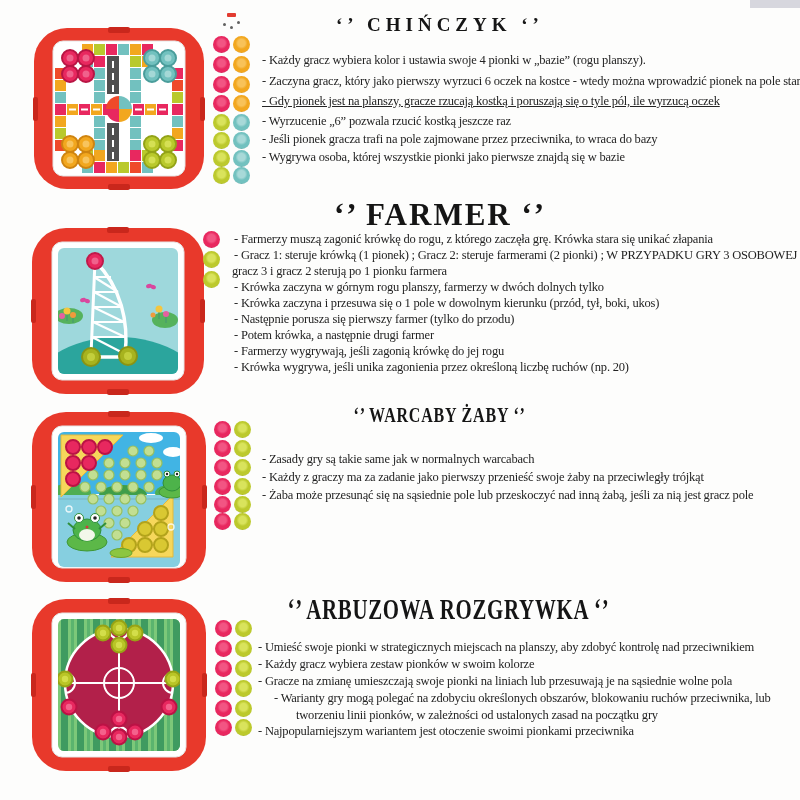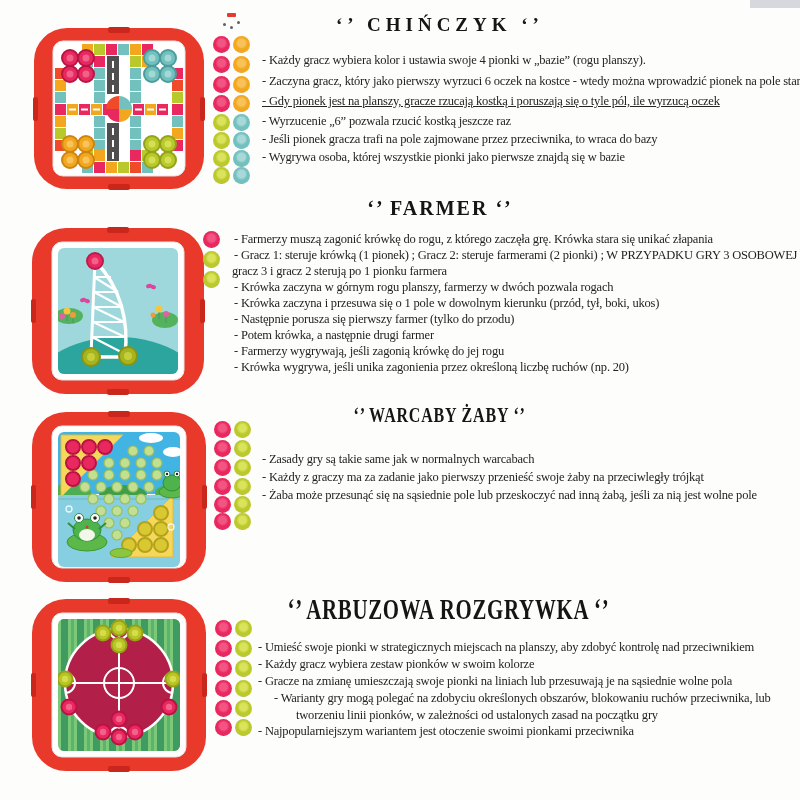--- a/index.html
+++ b/index.html
@@ -15,21 +15,21 @@
   .red-dash { position:absolute; left:227px; top:13px; width:9px; height:4px; background:#e23b30; border-radius:1px; }
   .speck { position:absolute; width:3px; height:3px; border-radius:50%; background:#3a3a3a; opacity:.8; }
 
   .section-title {
     position:absolute; left:225px; width:430px; text-align:center;
     color:#151515; white-space:nowrap;
   }
   .section-title .tt { display:inline-block; letter-spacing:2px; }
   .t1 { top:14px; font-size:19px; }
   .t1 .tt { letter-spacing:5px; }
-  .t2 { top:197px; font-size:20px; }
+  .t2 { top:197px; font-size:31px; }
   .t3 { top:404px; font-size:20px; }
   .t3 .tt { transform:scaleX(.8); transform-origin:center; letter-spacing:1px; }
   .t4 { top:593px; font-size:29px; }
   .t4 .tt { transform:scaleX(.72); transform-origin:center; letter-spacing:1px; }
 
   .rule-line {
     position:absolute; font-size:12.5px; letter-spacing:-0.2px;
     color:#232323; white-space:nowrap;
   }
 
@@ -274,21 +274,21 @@
     </g>
   </svg>
 
   <div class="dot dot-pink" style="left:203px;top:231px;"></div>
   <div class="dot dot-lime" style="left:203px;top:251px;"></div>
   <div class="dot dot-lime" style="left:203px;top:271px;"></div>
 
   <div class="rule-line" style="left:234px;top:232px;">- Farmerzy muszą zagonić krówkę do rogu, z którego zaczęła grę. Krówka stara się unikać złapania</div>
   <div class="rule-line" style="left:234px;top:248px;text-align:center;">- Gracz 1: steruje krówką (1 pionek) ; Gracz 2: steruje farmerami (2 pionki) ; W PRZYPADKU GRY 3 OSOBOWEJ</div>
   <div class="rule-line" style="left:232px;top:264px;">gracz 3 i gracz 2 sterują po 1 pionku farmera</div>
-  <div class="rule-line" style="left:234px;top:280px;">- Krówka zaczyna w górnym rogu planszy, farmerzy w dwóch pozwala rogach</div>
+  <div class="rule-line" style="left:234px;top:280px;">- Krówka zaczyna w górnym rogu planszy, farmerzy w dwóch dolnych tylko</div>
   <div class="rule-line" style="left:234px;top:296px;">- Krówka zaczyna i przesuwa się o 1 pole w dowolnym kierunku (przód, tył, boki, ukos)</div>
   <div class="rule-line" style="left:234px;top:312px;">- Następnie porusza się pierwszy farmer (tylko do przodu)</div>
   <div class="rule-line" style="left:234px;top:328px;">- Potem krówka, a następnie drugi farmer</div>
   <div class="rule-line" style="left:234px;top:344px;">- Farmerzy wygrywają, jeśli zagonią krówkę do jej rogu</div>
   <div class="rule-line" style="left:234px;top:360px;">- Krówka wygrywa, jeśli unika zagonienia przez określoną liczbę ruchów (np. 20)</div>
 </section>
 
 <section>
   <h1 class="section-title t3"><span class="tt">‘’ WARCABY ŻABY ‘’</span></h1>
 
@@ -394,21 +394,21 @@
     <div class="dot dot-lime" style="left:234px;top:459px;"></div>
   <div class="dot dot-pink" style="left:214px;top:478px;"></div>
     <div class="dot dot-lime" style="left:234px;top:478px;"></div>
   <div class="dot dot-pink" style="left:214px;top:496px;"></div>
     <div class="dot dot-lime" style="left:234px;top:496px;"></div>
   <div class="dot dot-pink" style="left:214px;top:513px;"></div>
     <div class="dot dot-lime" style="left:234px;top:513px;"></div>
 
   <div class="rule-line" style="left:262px;top:452px;">- Zasady gry są takie same jak w normalnych warcabach</div>
   <div class="rule-line" style="left:262px;top:470px;">- Każdy z graczy ma za zadanie jako pierwszy przenieść swoje żaby na przeciwległy trójkąt</div>
-  <div class="rule-line" style="left:262px;top:488px;">- Żaba może przesunąć się na sąsiednie pole lub przeskoczyć nad inną żabą, jeśli za nią jest wolne pole</div>
+  <div class="rule-line" style="left:262px;top:488px;">- Żaba może przesunąć się na sąsiednie pole lub przeskoczyć nad inną żabą, jeśli za nią jest gracz pole</div>
 </section>
 
 <section>
   <h1 class="section-title t4"><span class="tt">‘’ ARBUZOWA ROZGRYWKA ‘’</span></h1>
 
   <svg class="board" style="left:31px;top:598px;" width="176" height="174" viewBox="0 0 176 174">
     <defs>
       <clipPath id="c4">
           <rect x="27" y="21" width="122" height="132" rx="6"></rect>
         </clipPath>

